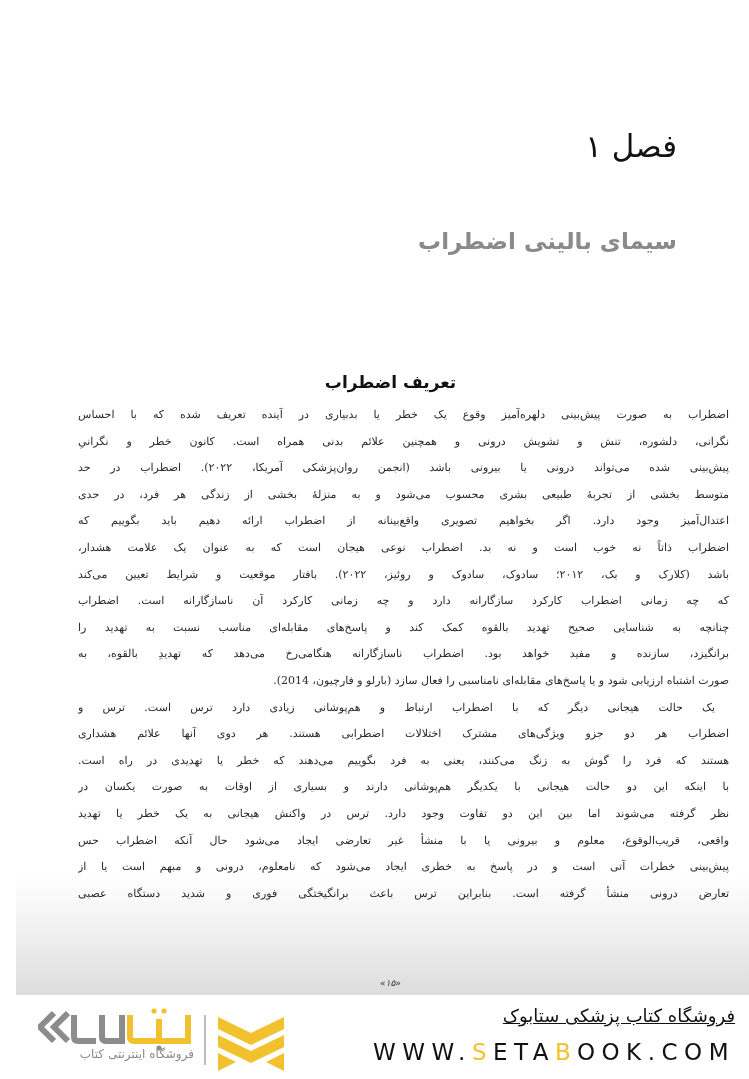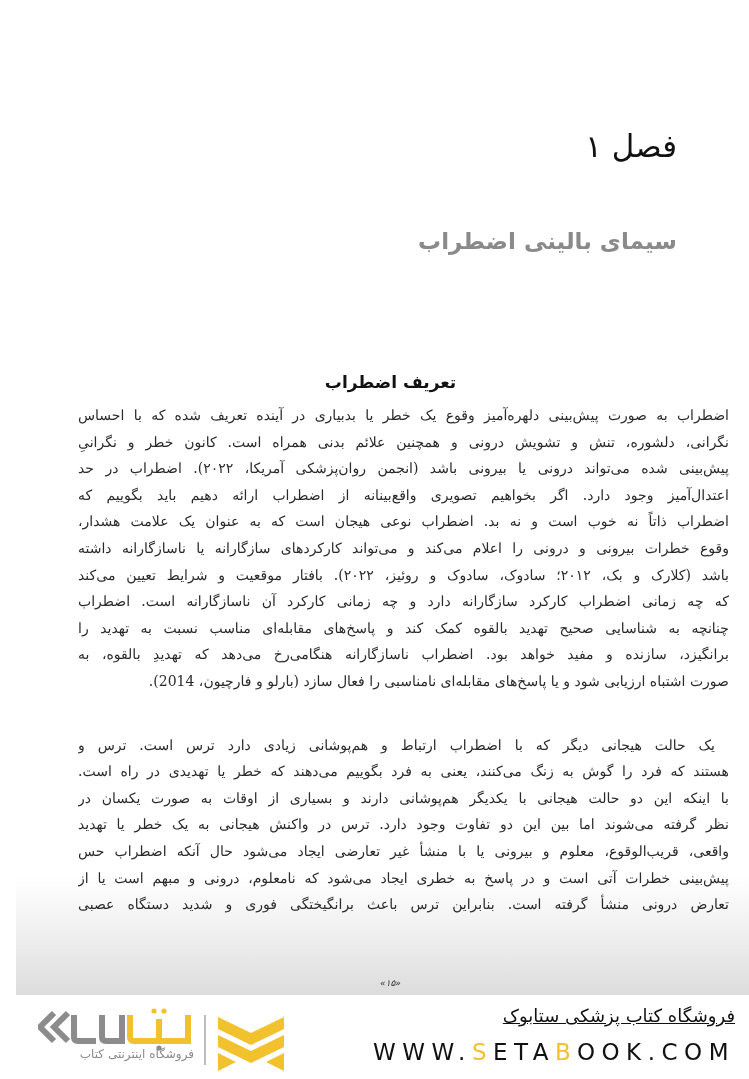--- a/index.html
+++ b/index.html
@@ -28,26 +28,26 @@
     text-align: center; font-size: 17px; font-weight: bold; color: #111;
     direction: rtl;
   }
   .body-text {
     position: absolute; left: 62px; right: 36px; top: 402px;
     direction: rtl;
   }
   .line {
     height: 26.6px; line-height: 26.6px;
     font-family: "DejaVu Serif", serif;
-    font-size: 14px; color: #2a2a2a;
+    font-size: 11px; color: #2a2a2a;
     text-align: justify; text-align-last: justify;
     white-space: nowrap; overflow: hidden;
   }
   .line.last { text-align-last: right; }
-  .line.indent { padding-right: 14px; margin-top: 37px; }
+  .line.indent { padding-right: 14px; }
   .page-number {
     position: absolute; left: 0; right: 0; top: 978px;
     text-align: center; font-size: 9px; color: #333; direction: rtl; font-style: italic;
   }
   .footer {
     position: absolute; left: 0; top: 995px; width: 749px; height: 84px;
     background: #ffffff;
   }
   .logo {
     position: absolute; left: 36px; top: 12px; width: 260px; height: 64px;
@@ -80,29 +80,30 @@
 
 <div class="page">
   <div class="chapter-number">فصل ۱</div>
   <div class="chapter-title">سیمای بالینی اضطراب</div>
   <div class="section-heading">تعریف اضطراب</div>
 
   <div class="body-text">
     <div class="line">اضطراب به صورت پیش‌بینی دلهره‌آمیز وقوع یک خطر یا بدبیاری در آینده تعریف شده که با احساس</div>
     <div class="line">نگرانی، دلشوره، تنش و تشویش درونی و همچنین علائم بدنی همراه است. کانون خطر و نگرانیِ</div>
     <div class="line">پیش‌بینی شده می‌تواند درونی یا بیرونی باشد (انجمن روان‌پزشکی آمریکا، ۲۰۲۲). اضطراب در حد</div>
+    <div class="line">متوسط بخشی از تجربهٔ طبیعی بشری محسوب می‌شود و به منزلهٔ بخشی از زندگی هر فرد، در حدی</div>
     <div class="line">اعتدال‌آمیز وجود دارد. اگر بخواهیم تصویری واقع‌بینانه از اضطراب ارائه دهیم باید بگوییم که</div>
     <div class="line">اضطراب ذاتاً نه خوب است و نه بد. اضطراب نوعی هیجان است که به عنوان یک علامت هشدار،</div>
-    <div class="line">وقوع خطرات بیرونی و درونی را اعلام می‌کند و می‌تواند کارکردهای سازگارانه یا ناسازگارانه داشته</div>
     <div class="line">باشد (کلارک و بک، ۲۰۱۲؛ سادوک، سادوک و روئیز، ۲۰۲۲). بافتار موقعیت و شرایط تعیین می‌کند</div>
     <div class="line">که چه زمانی اضطراب کارکرد سازگارانه دارد و چه زمانی کارکرد آن ناسازگارانه است. اضطراب</div>
     <div class="line">چنانچه به شناسایی صحیح تهدید بالقوه کمک کند و پاسخ‌های مقابله‌ای مناسب نسبت به تهدید را</div>
     <div class="line">برانگیزد، سازنده و مفید خواهد بود. اضطراب ناسازگارانه هنگامی‌رخ می‌دهد که تهدیدِ بالقوه، به</div>
     <div class="line last">صورت اشتباه ارزیابی شود و یا پاسخ‌های مقابله‌ای نامناسبی را فعال سازد (بارلو و فارچیون، 2014).</div>
     <div class="line indent">یک حالت هیجانی دیگر که با اضطراب ارتباط و هم‌پوشانی زیادی دارد ترس است. ترس و</div>
+    <div class="line">اضطراب هر دو جزو ویژگی‌های مشترک اختلالات اضطرابی هستند. هر دوی آنها علائم هشداری</div>
     <div class="line">هستند که فرد را گوش به زنگ می‌کنند، یعنی به فرد بگوییم می‌دهند که خطر یا تهدیدی در راه است.</div>
     <div class="line">با اینکه این دو حالت هیجانی با یکدیگر هم‌پوشانی دارند و بسیاری از اوقات به صورت یکسان در</div>
     <div class="line">نظر گرفته می‌شوند اما بین این دو تفاوت وجود دارد. ترس در واکنش هیجانی به یک خطر یا تهدید</div>
     <div class="line">واقعی، قریب‌الوقوع، معلوم و بیرونی یا با منشأ غیر تعارضی ایجاد می‌شود حال آنکه اضطراب حس</div>
     <div class="line">پیش‌بینی خطرات آتی است و در پاسخ به خطری ایجاد می‌شود که نامعلوم، درونی و مبهم است یا از</div>
     <div class="line">تعارض درونی منشأ گرفته است. بنابراین ترس باعث برانگیختگی فوری و شدید دستگاه عصبی</div>
   </div>
 
   <div class="page-number">«۱۵»</div>
 </div>

